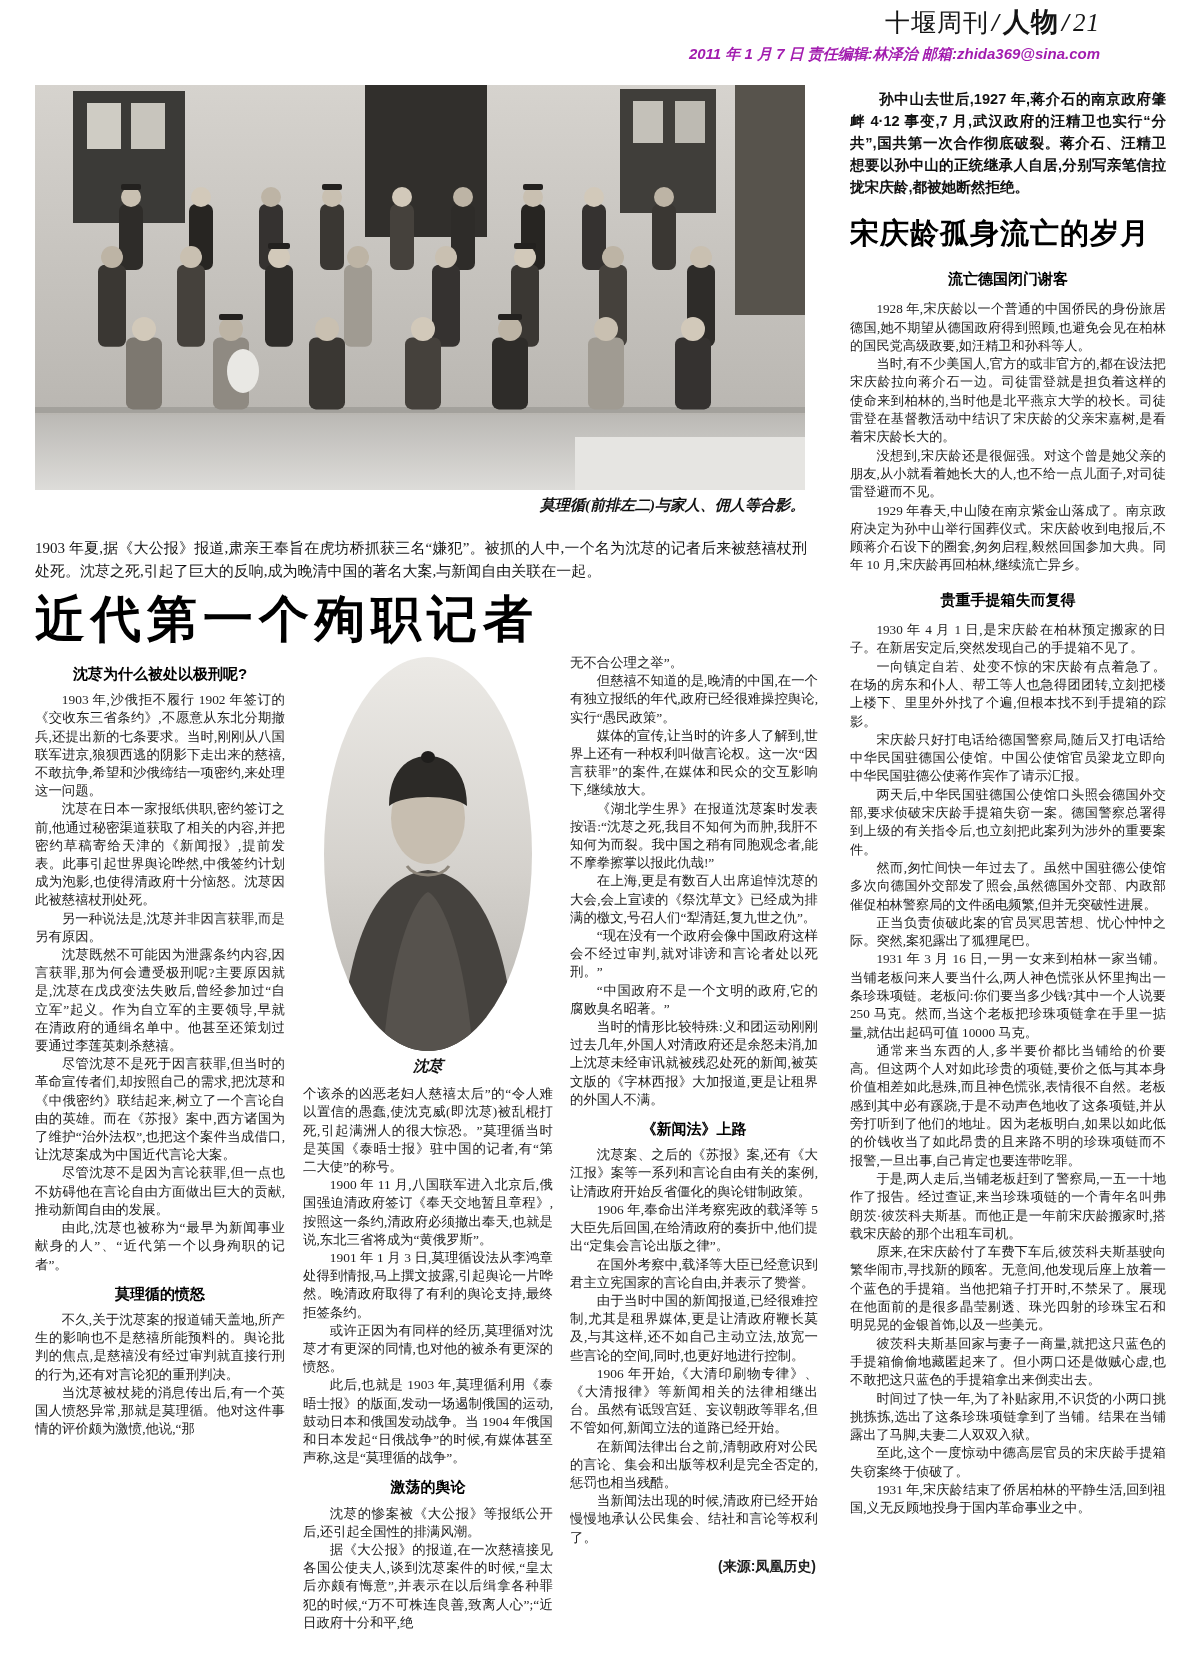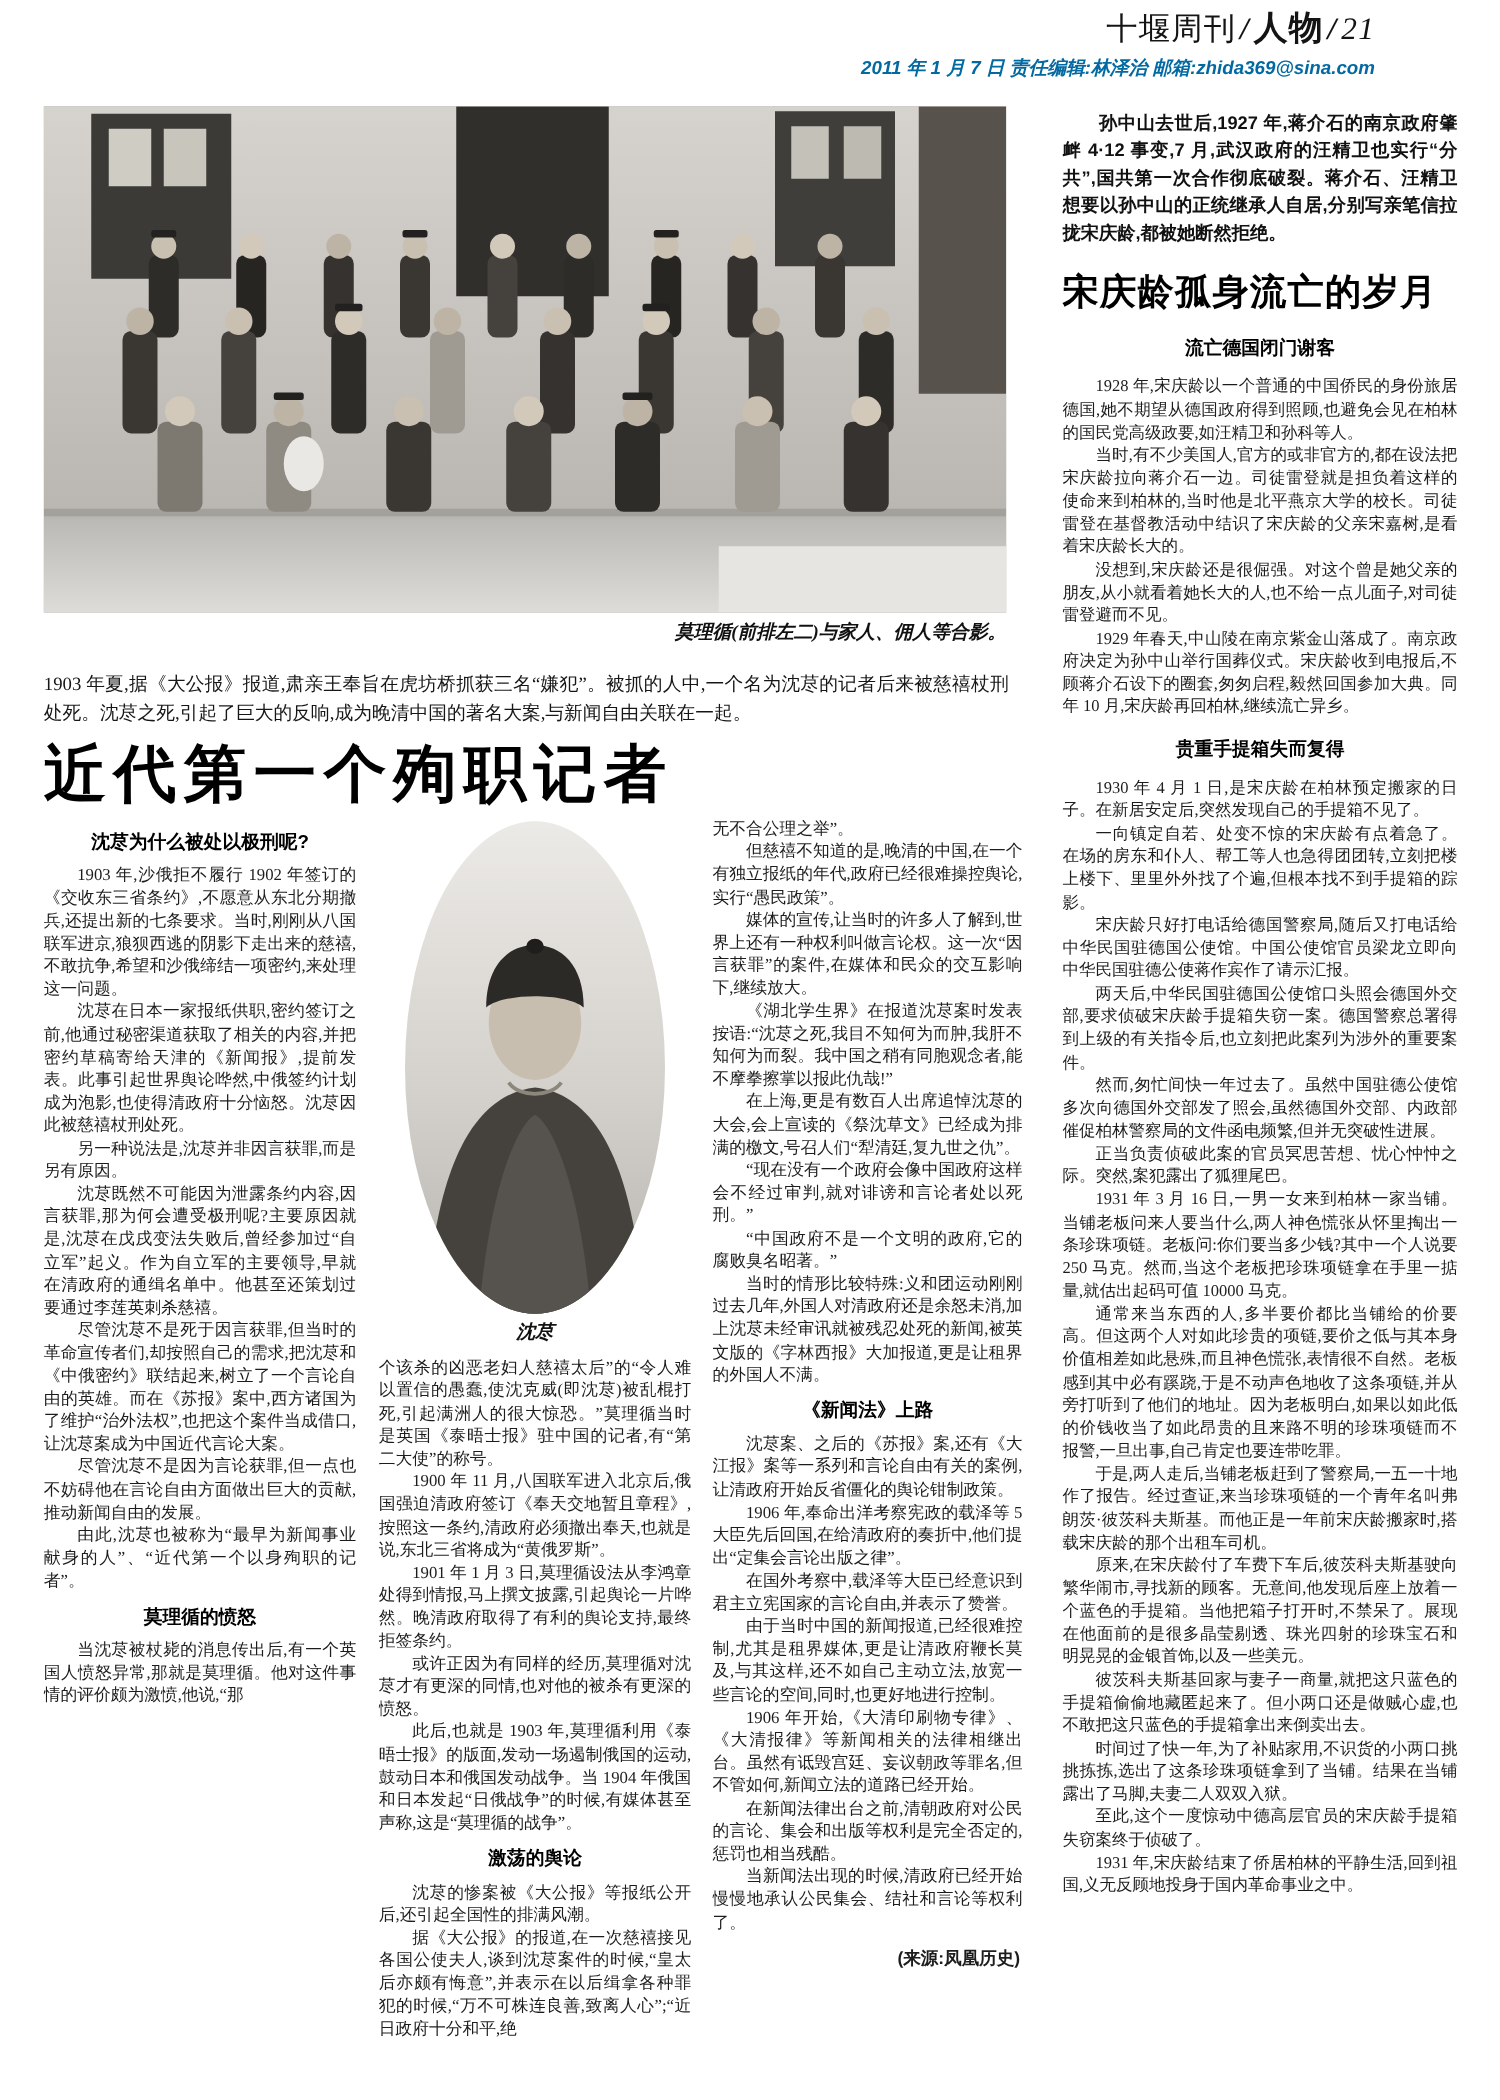--- a/index.html
+++ b/index.html
@@ -8,21 +8,21 @@
   .page{position:absolute;inset:0;background:#fff;}
 
   
   .masthead{position:absolute;top:4px;right:100px;text-align:right;}
   .mast-line1{font-size:25px;color:#141414;letter-spacing:1px;white-space:nowrap;}
   .mast-brand{font-weight:normal;}
   .mast-sep{font-style:italic;font-weight:bold;padding:0 3px;}
   .mast-section{font-weight:bold;font-size:27px;text-align:right;}
   .mast-pagenum{font-style:italic;}
   .mast-line2{margin-top:5px;font-size:15px;font-weight:bold;font-style:italic;
-              font-family:"Liberation Sans","DejaVu Sans",sans-serif;white-space:nowrap;color:#0369a1;}
+              font-family:"Liberation Sans","DejaVu Sans",sans-serif;white-space:nowrap;color:#a21caf;}
 
   
   .group-photo{position:absolute;left:35px;top:85px;width:770px;height:405px;margin:0;
                background:#b9b7b3;overflow:hidden;}
   .group-photo svg{display:block;}
   .photo-caption{position:absolute;left:35px;top:496px;width:770px;text-align:right;
                  font-size:15px;font-weight:bold;font-style:italic;color:#111;}
 
   
   .article-intro{position:absolute;left:35px;top:537px;width:772px;margin:0;
@@ -162,20 +162,21 @@
   <section class="col col1">
       <h3 class="subhead">沈荩为什么被处以极刑呢?</h3>
       <p class="para">1903 年,沙俄拒不履行 1902 年签订的《交收东三省条约》,不愿意从东北分期撤兵,还提出新的七条要求。当时,刚刚从八国联军进京,狼狈西逃的阴影下走出来的慈禧,不敢抗争,希望和沙俄缔结一项密约,来处理这一问题。</p>
       <p class="para">沈荩在日本一家报纸供职,密约签订之前,他通过秘密渠道获取了相关的内容,并把密约草稿寄给天津的《新闻报》,提前发表。此事引起世界舆论哗然,中俄签约计划成为泡影,也使得清政府十分恼怒。沈荩因此被慈禧杖刑处死。</p>
       <p class="para">另一种说法是,沈荩并非因言获罪,而是另有原因。</p>
       <p class="para">沈荩既然不可能因为泄露条约内容,因言获罪,那为何会遭受极刑呢?主要原因就是,沈荩在戊戌变法失败后,曾经参加过“自立军”起义。作为自立军的主要领导,早就在清政府的通缉名单中。他甚至还策划过要通过李莲英刺杀慈禧。</p>
       <p class="para">尽管沈荩不是死于因言获罪,但当时的革命宣传者们,却按照自己的需求,把沈荩和《中俄密约》联结起来,树立了一个言论自由的英雄。而在《苏报》案中,西方诸国为了维护“治外法权”,也把这个案件当成借口,让沈荩案成为中国近代言论大案。</p>
       <p class="para">尽管沈荩不是因为言论获罪,但一点也不妨碍他在言论自由方面做出巨大的贡献,推动新闻自由的发展。</p>
       <p class="para">由此,沈荩也被称为“最早为新闻事业献身的人”、“近代第一个以身殉职的记者”。</p>
       <h3 class="subhead">莫理循的愤怒</h3>
+      <p class="para">不久,关于沈荩案的报道铺天盖地,所产生的影响也不是慈禧所能预料的。舆论批判的焦点,是慈禧没有经过审判就直接行刑的行为,还有对言论犯的重刑判决。</p>
       <p class="para">当沈荩被杖毙的消息传出后,有一个英国人愤怒异常,那就是莫理循。他对这件事情的评价颇为激愤,他说,“那</p>
     </section>
 
   <section class="col col2">
     <figure class="portrait">
       <svg width="210" height="396" viewBox="0 0 210 396">
         <defs>
           <linearGradient id="pbg" x1="0" y1="0" x2="0" y2="1">
             <stop offset="0" stop-color="#eceae6"></stop>
               <stop offset="0.55" stop-color="#d4d1cc"></stop>

